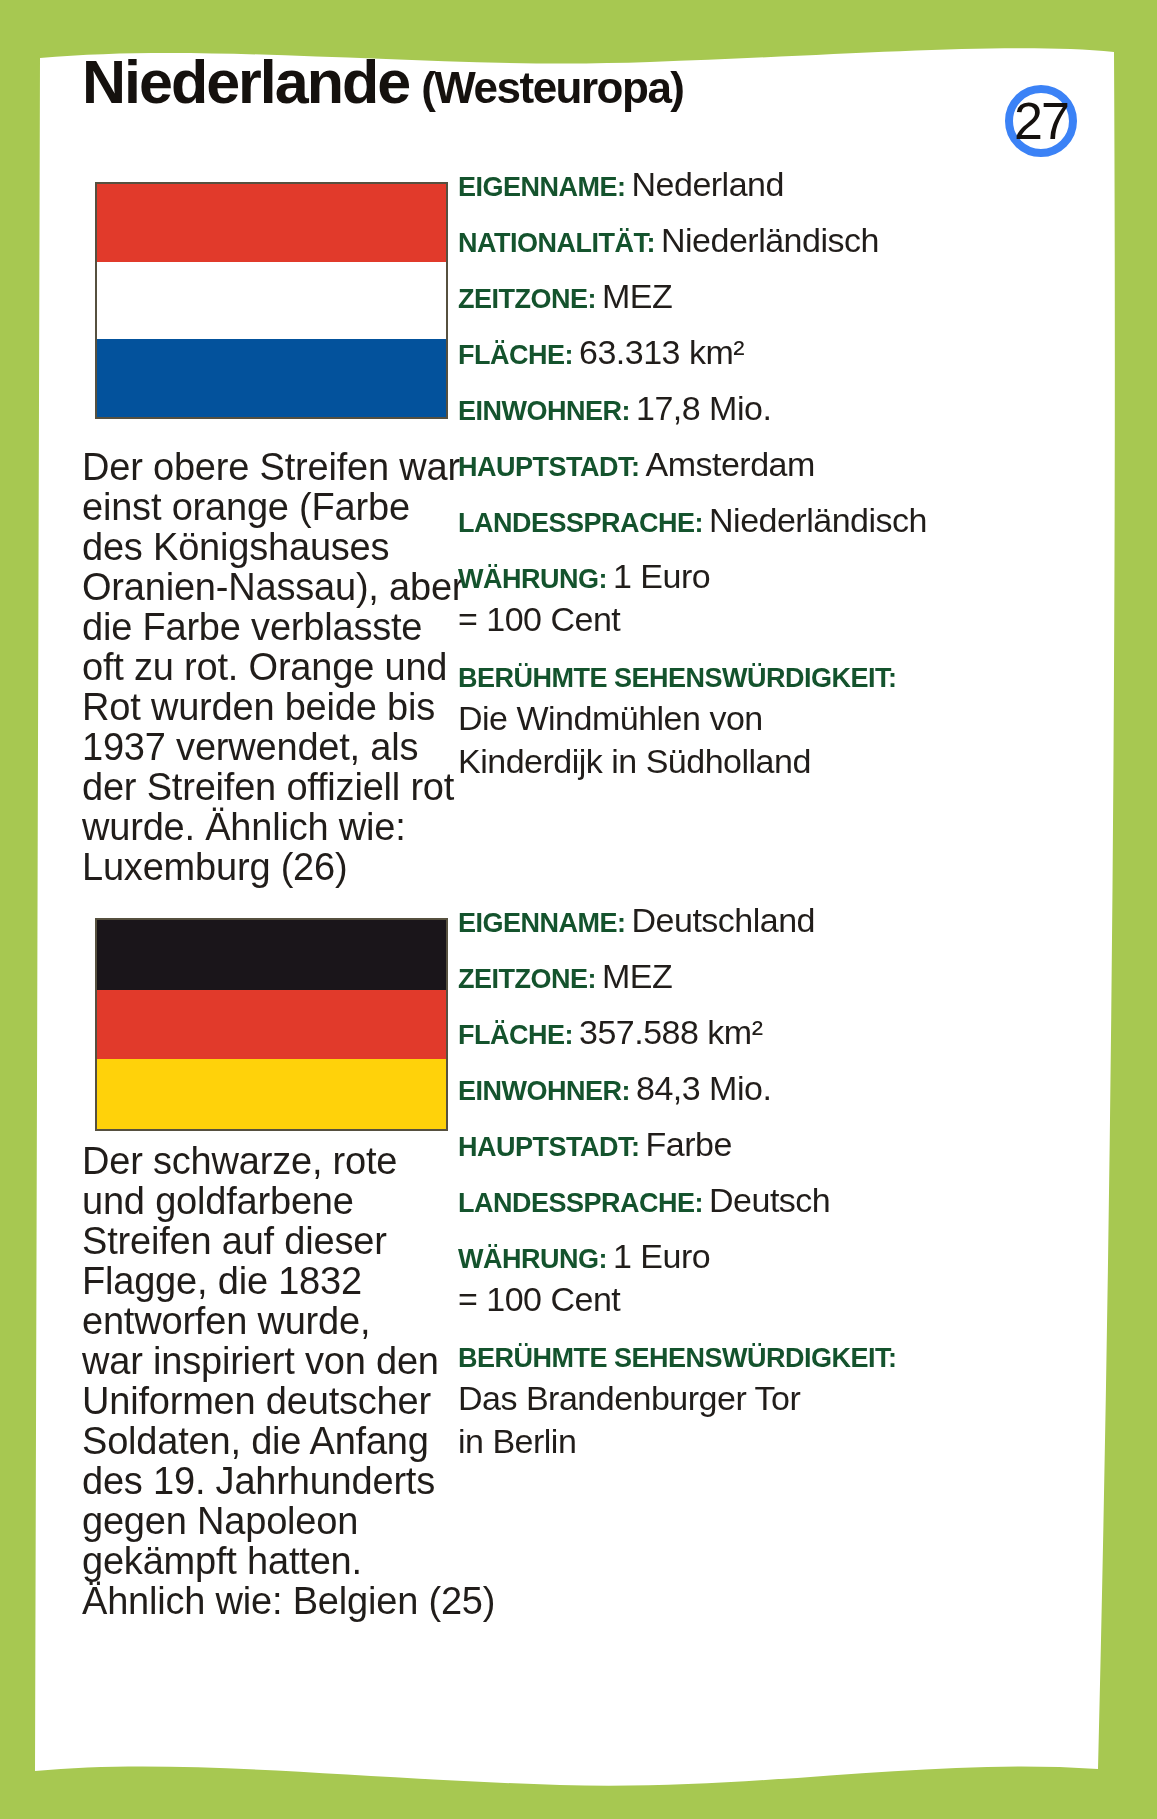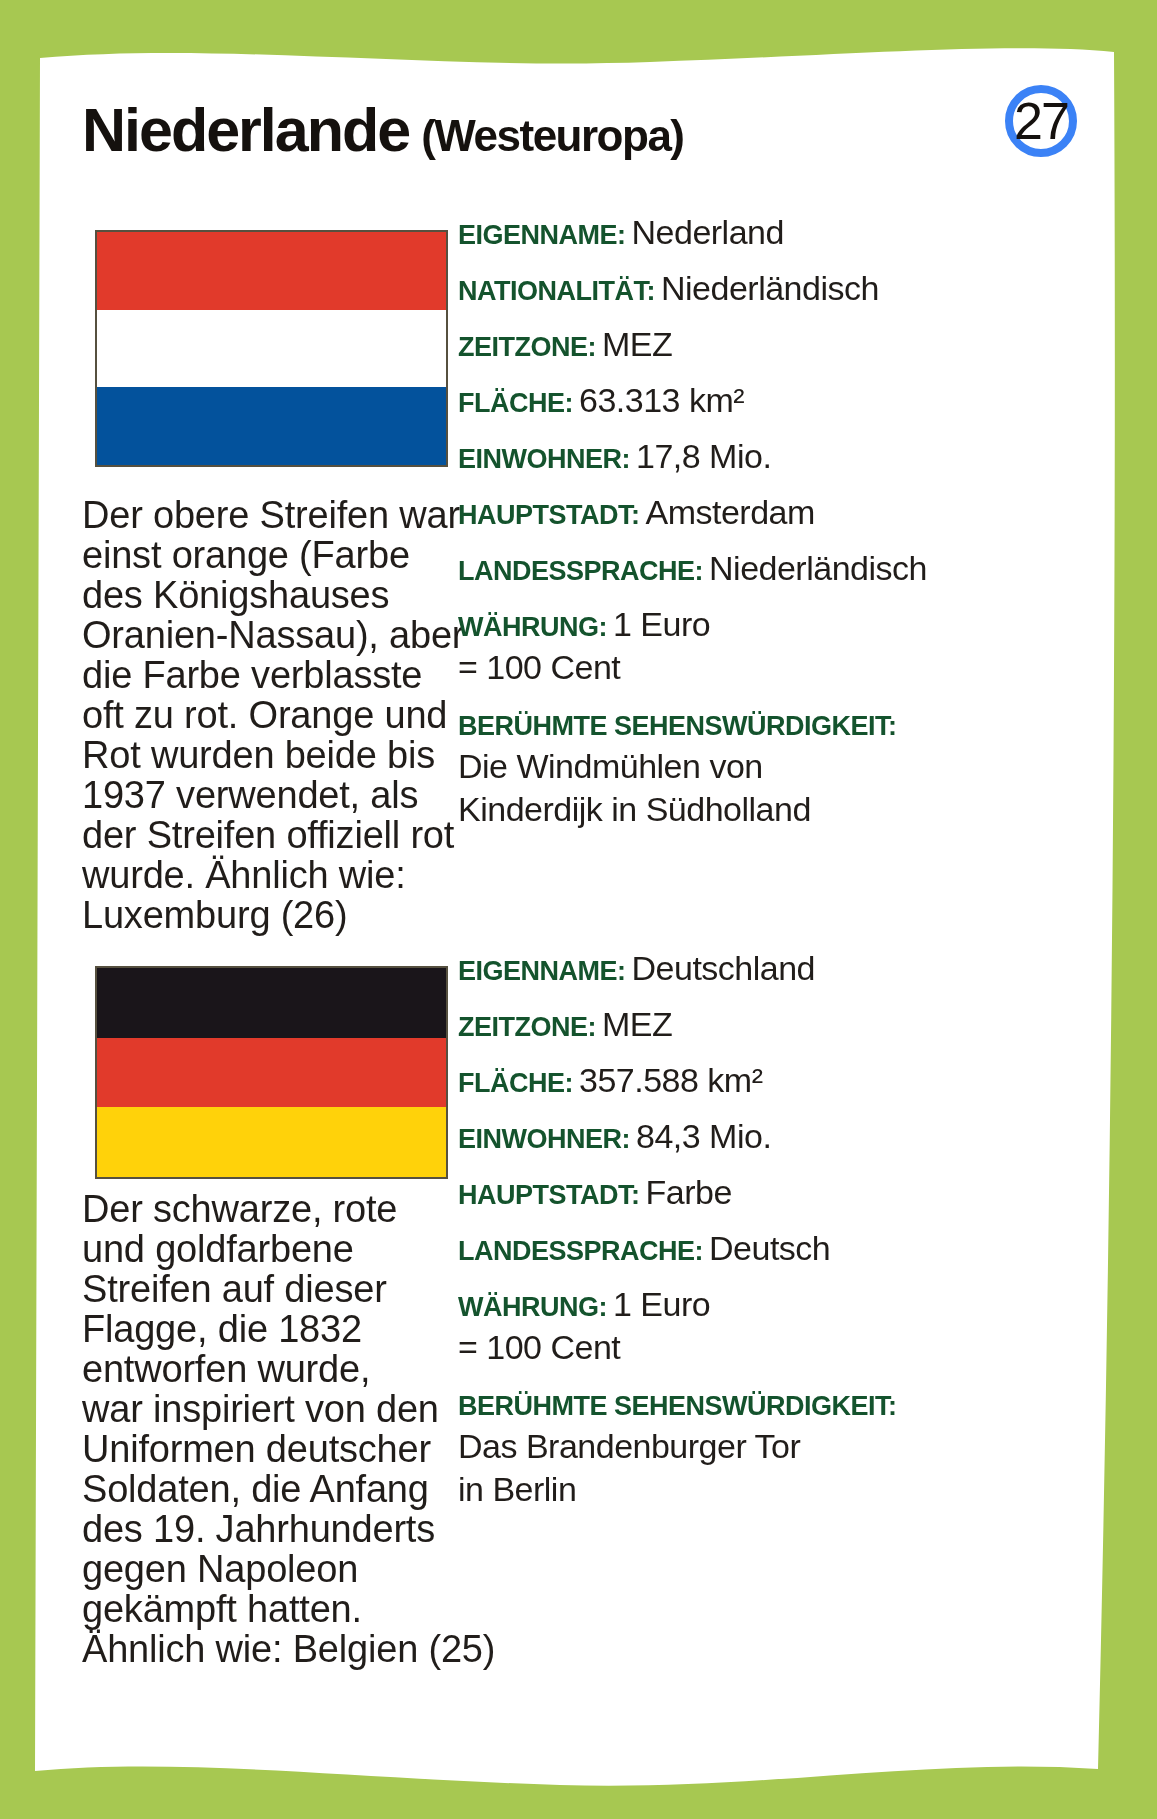--- a/index.html
+++ b/index.html
@@ -2,21 +2,21 @@
 <html><head>
 <meta charset="utf-8">
 <style>
   * { margin:0; padding:0; box-sizing:border-box; }
   html,body { width:1157px; height:1819px; }
   body { font-family:"Liberation Sans", sans-serif; color:#211d1a; }
 
   .page { position:relative; width:1157px; height:1819px; overflow:hidden; }
   .card-bg { position:absolute; inset:0; width:100%; height:100%; display:block; }
 
-  .content { position:absolute; left:82px; top:6px; width:1010px; padding-top:94px; }
+  .content { position:absolute; left:82px; top:0; width:1010px; padding-top:52px; }
 
   .badge {
     position:absolute; top:85px; right:80px; width:72px; height:72px;
     border:8px solid #3b82f6; border-radius:50%;
     display:flex; align-items:center; justify-content:center;
     font-size:52px; letter-spacing:-2px; color:#15110e; background:transparent;
   }
 
   h1 { font-size:61px; line-height:60px; font-weight:700; color:#15110e; letter-spacing:-2px; white-space:nowrap; }
   h1 .region { font-size:44px; font-weight:700; letter-spacing:-1.5px; margin-left:12px; }

